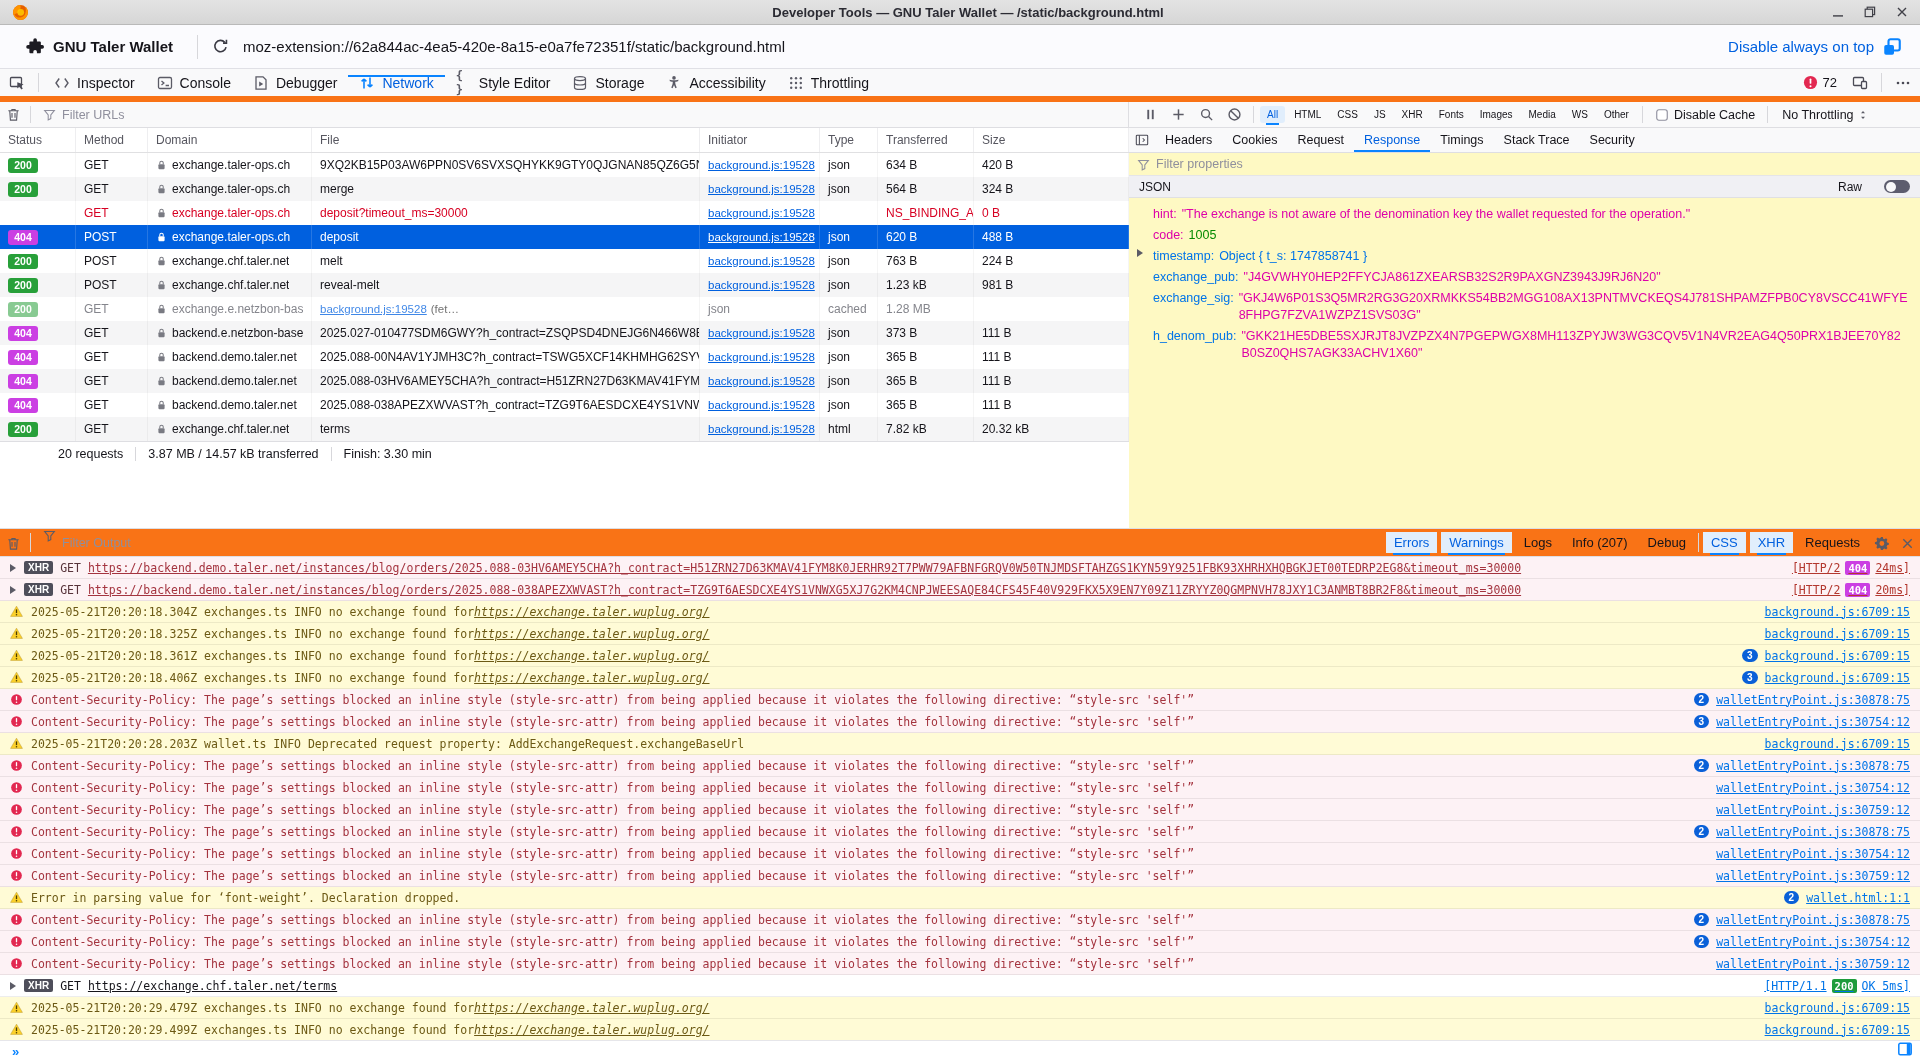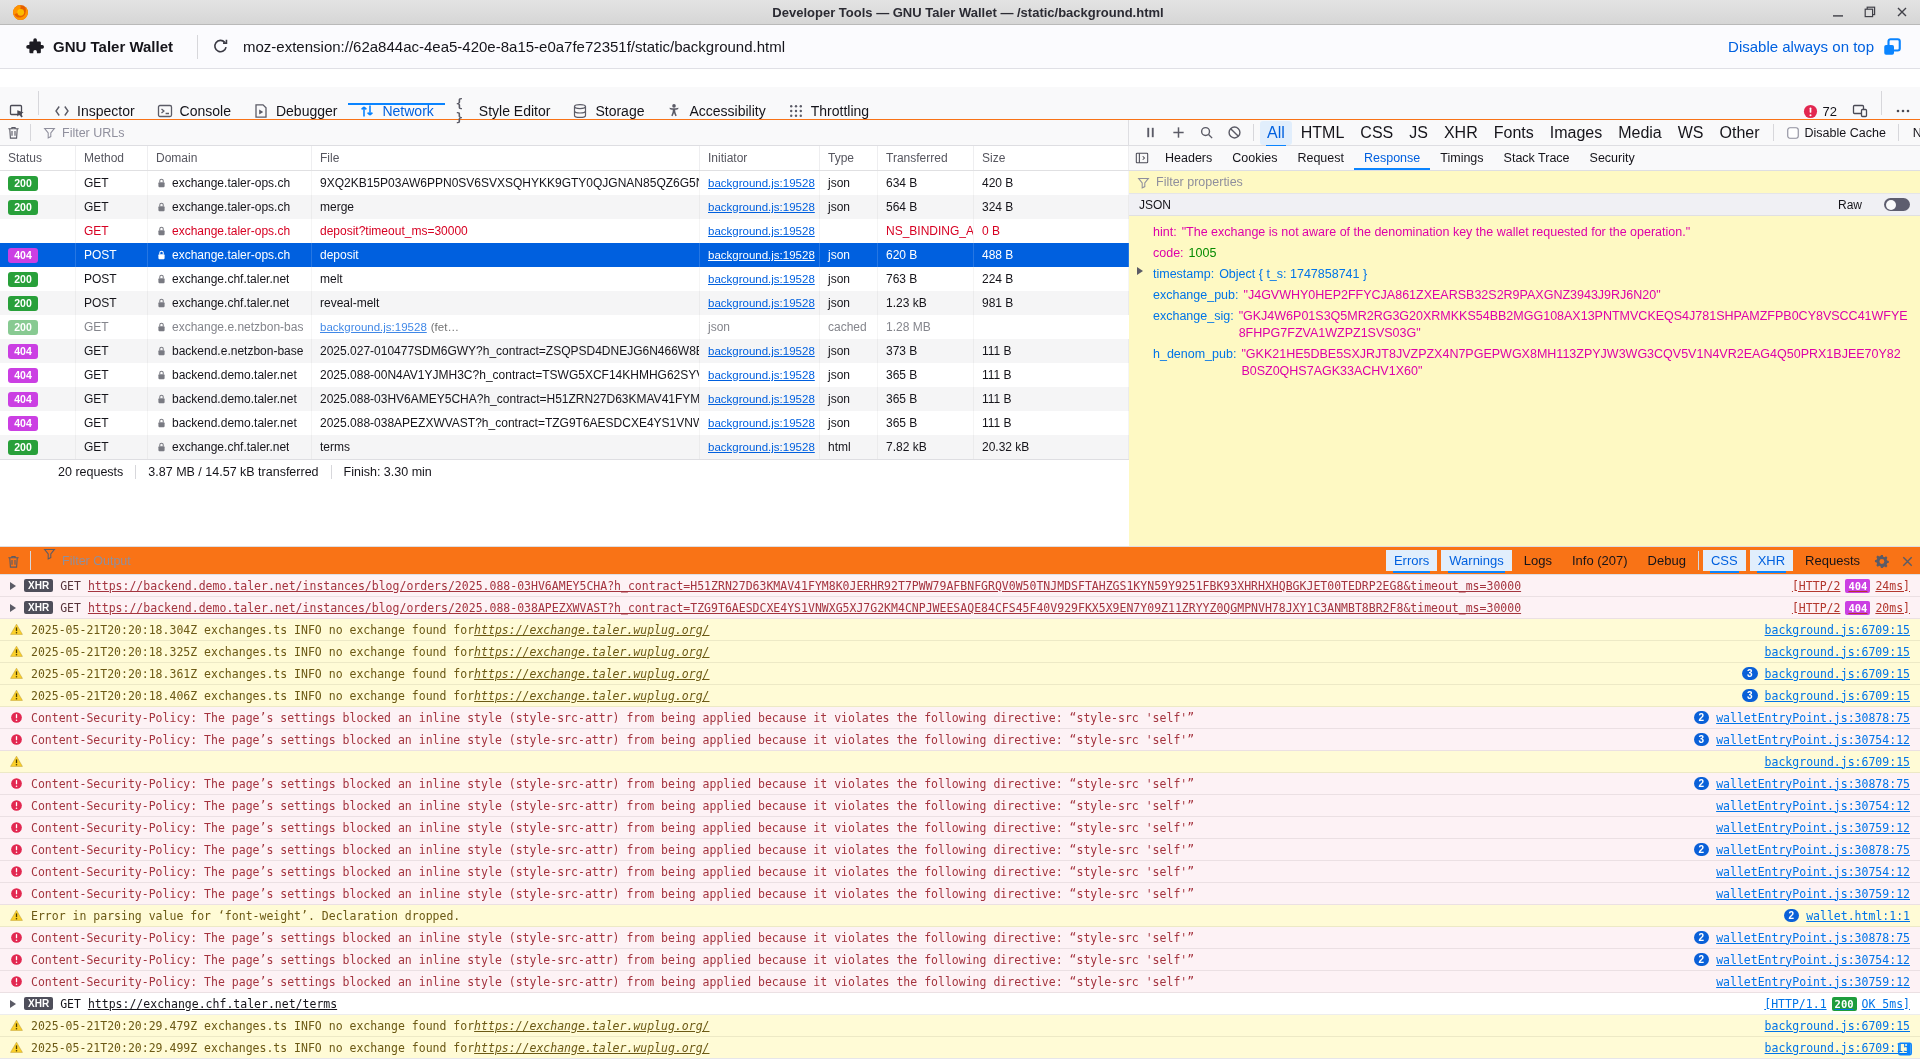--- a/index.html
+++ b/index.html
@@ -21,21 +21,21 @@
   .urlbar { height:44px; background:#fbfbfe; border-bottom:1px solid #e0e0e6; display:flex; align-items:center; padding:0 18px 0 26px; }
   .urlbar .puzzle { width:18px; height:18px; color:#1c1b22; margin-right:9px; }
   .extname { font-size:15px; font-weight:700; margin-right:14px; }
   .urlbar .vsep { height:24px; align-self:center; margin:0 10px; }
   .urlbar .reload { width:17px; height:17px; color:#3a3a44; margin:0 14px 0 4px; cursor:pointer; }
   .url { font-size:15px; color:#15141a; }
   .aot { margin-left:auto; color:#0061e0; font-size:15px; cursor:pointer; }
   .aot-icon { width:20px; height:20px; margin-left:8px; cursor:pointer; }
 
   
-  .dt-tabs { height:33px; background:#f9f9fa; border-bottom:1px solid #f97316; display:flex; align-items:flex-end;margin-top:18px; }
+  .dt-tabs { height:33px; background:#f9f9fa; border-bottom:6px solid #f97316; display:flex; align-items:center; }
   .toolbtn { width:34px; display:flex; align-items:center; justify-content:center; color:#4a4a55; cursor:pointer; }
   .toolbtn svg { width:16px; height:16px; }
   .dtab { display:flex; align-items:center; gap:7px; padding:0 11px; font-size:14px; color:#15141a; position:relative; cursor:pointer; }
   .dtab .icon { width:16px; height:16px; color:#5b5b66; }
   .dtab.active { color:#0060df; }
   .dtab.active .icon { color:#0a84ff; }
   .dtab.active::before { content:""; position:absolute; top:0; left:0; right:0; height:2px; background:#0a84ff; }
   .braces { font-family:"DejaVu Sans Mono", monospace; font-size:12px; font-weight:700; }
   .errcount { display:flex; align-items:center; gap:5px; font-size:13px; color:#15141a; padding:0 6px; }
   .errcount .icon { width:15px; height:15px; }
@@ -43,21 +43,21 @@
   
   .net-toolbar { height:26px; background:#f9f9fa; border-bottom:1px solid #dedee2; display:flex; align-items:stretch; }
   .nt-left { width:1129px; flex:0 0 1129px; border-right:1px solid #dedee2; display:flex; align-items:center; }
   .nt-right { flex:1; display:flex; align-items:center; padding:0 8px; gap:2px; }
   .nt-right .icon, .con-toolbar .icon { color:#5b5b66; }
   .tb-btn { width:26px; height:100%; display:flex; align-items:center; justify-content:center; cursor:pointer; color:#5b5b66; }
   .tb-btn svg { width:15px; height:15px; }
   .filter-input { border:none; outline:none; background:transparent; font-size:12.5px; color:#15141a; flex:1; margin-left:6px; }
   .filter-input::placeholder { color:#8f8f9d; }
   .funnel-sm { width:13px; height:13px; color:#8f8f9d; margin-left:8px; flex:0 0 13px; }
-  .netpill { font-size:16px; padding:3px 7px; border-radius:3px; cursor:pointer; color:#15141a; white-space:nowrap; }
+  .netpill { font-size:10px; padding:3px 7px; border-radius:3px; cursor:pointer; color:#15141a; white-space:nowrap; }
   .netpill.active { color:#0060df; background:#e1eefc; box-shadow:0 8px 0 -6px #0a84ff; }
   .cache-check { display:flex; align-items:center; gap:5px; font-size:12.5px; white-space:nowrap; padding:0 6px; cursor:pointer; }
   .cache-check .icon { width:14px; height:14px; }
   .throttle { display:flex; align-items:center; gap:3px; font-size:12.5px; padding:0 8px; cursor:pointer; white-space:nowrap; }
   .throttle .icon { width:12px; height:12px; color:#5b5b66; }
 
   .net-main { height:400px; display:flex; align-items:stretch; }
   .net-list { width:1129px; flex:0 0 1129px; display:flex; flex-direction:column; }
   .net-grid { display:grid; grid-template-columns:76px 72px 164px 388px 120px 58px 96px 1fr; }
   .net-header { height:25px; border-bottom:1px solid #e0e0e2; background:#fff; }
@@ -926,20 +926,21 @@
         </span>
       </div>
       <div class="crow warn">
         <span class="icon licon">
           <svg viewBox="0 0 16 16" width="13" height="13">
             <path d="M8 1.4L15.3 14H.7z" fill="#fcd12a" stroke="#a8831a" stroke-width=".5"></path>
             <rect x="7.2" y="5.4" width="1.6" height="4.6" fill="#4a3b00"></rect>
             <circle cx="8" cy="12" r="1" fill="#4a3b00"></circle>
           </svg>
         </span>
+        <span>2025-05-21T20:20:28.203Z wallet.ts INFO Deprecated request property: AddExchangeRequest.exchangeBaseUrl</span>
         <span class="cmeta">
           <span class="csource">background.js:6709:15</span>
         </span>
       </div>
       <div class="crow err">
         <span class="icon licon">
           <svg viewBox="0 0 16 16" width="13" height="13">
             <circle cx="8" cy="8" r="6.6" fill="#e22850"></circle>
             <rect x="7.2" y="3.8" width="1.6" height="5.2" rx=".8" fill="#fff"></rect>
             <circle cx="8" cy="11.4" r="1" fill="#fff"></circle>

